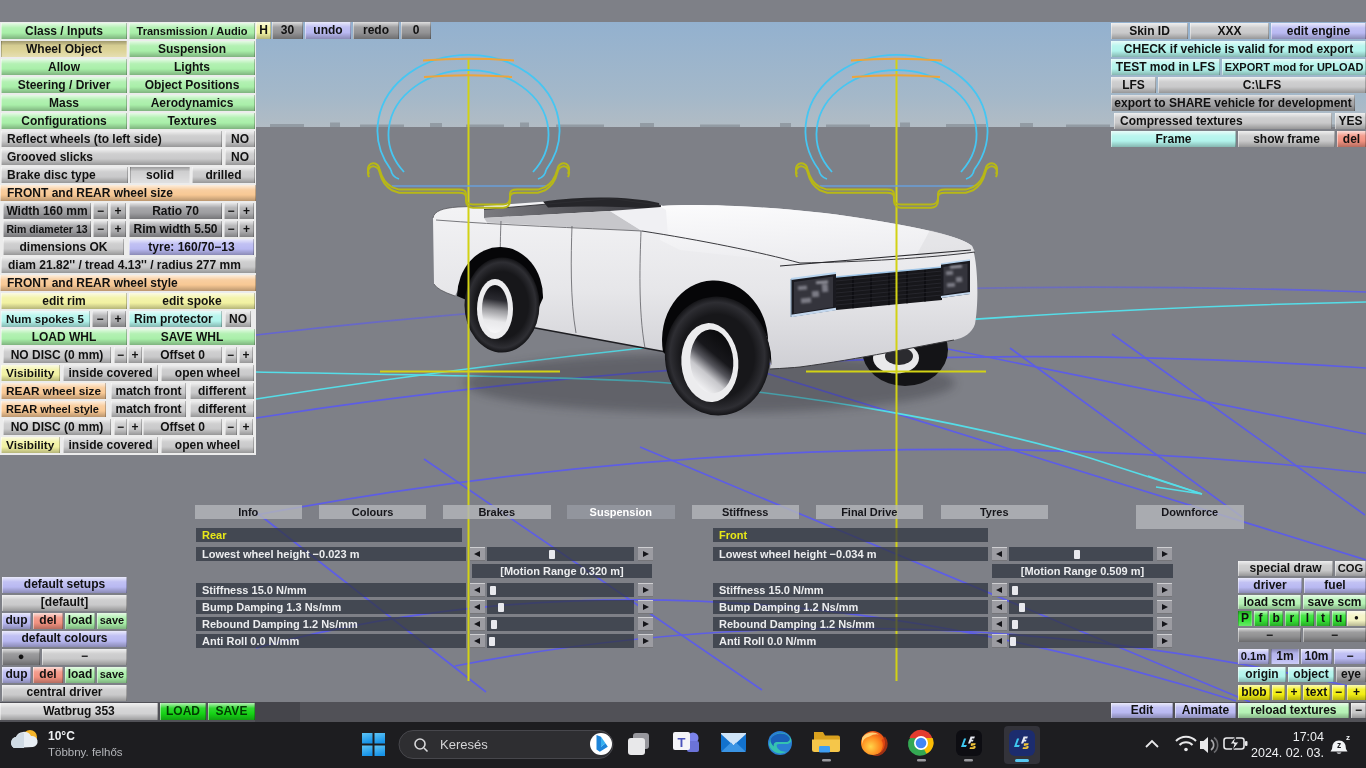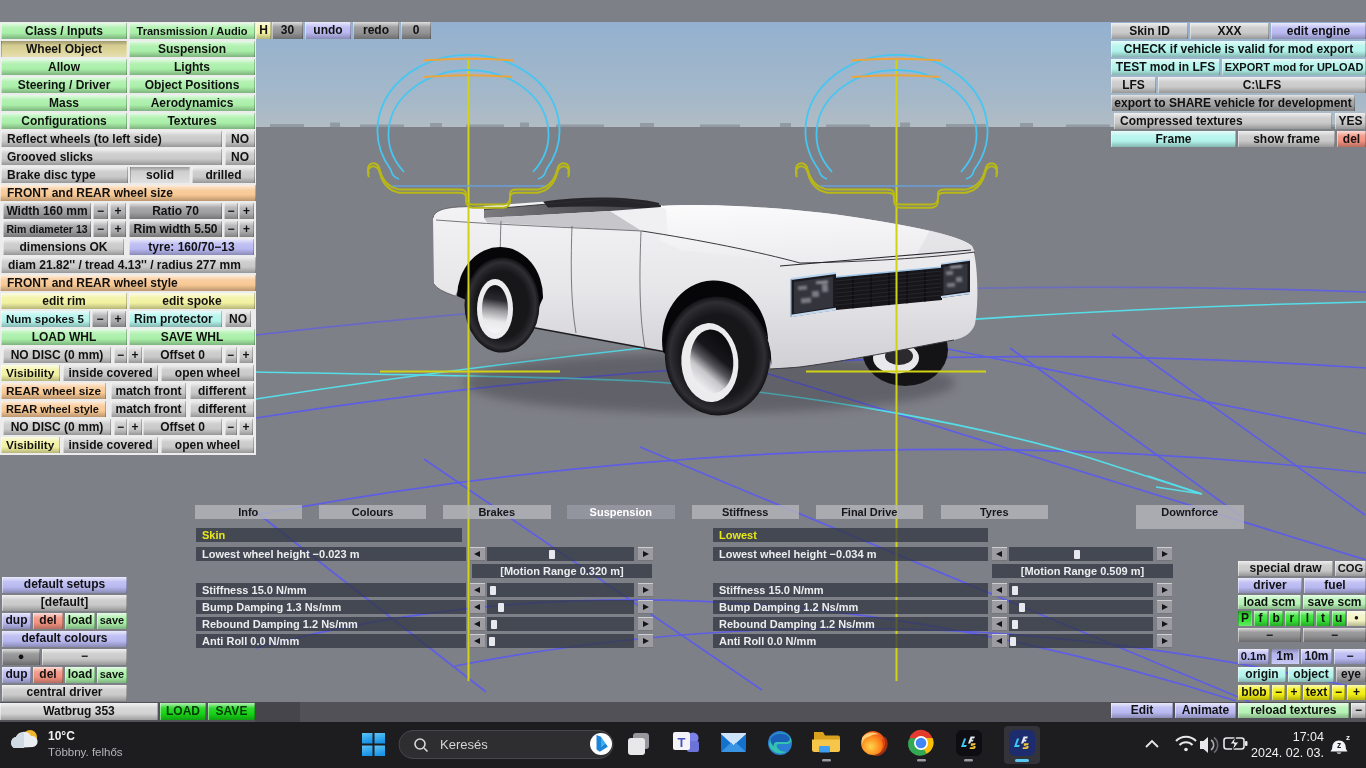--- a/index.html
+++ b/index.html
@@ -377,21 +377,21 @@
 <div style="position:absolute;left:1238px;top:702.5px;width:111px;height:15.5px;background:linear-gradient(180deg, rgba(255,255,255,.7), rgba(255,255,255,.12) 30%, rgba(0,0,0,0) 62%, rgba(0,0,0,.25)),#b5f2b5;box-shadow:inset 1px 0 0 rgba(255,255,255,.45), inset -1px 0 0 rgba(0,0,0,.22);color:#111;font-size:12.0px;font-weight:700;line-height:15.5px;text-align:center;white-space:nowrap;overflow:hidden;">reload textures</div>
 <div style="position:absolute;left:1351px;top:702.5px;width:15px;height:15.5px;background:linear-gradient(180deg, rgba(255,255,255,.7), rgba(255,255,255,.12) 30%, rgba(0,0,0,0) 62%, rgba(0,0,0,.25)),#c9c9ca;box-shadow:inset 1px 0 0 rgba(255,255,255,.45), inset -1px 0 0 rgba(0,0,0,.22);color:#111;font-size:12.0px;font-weight:700;line-height:15.5px;text-align:center;white-space:nowrap;overflow:hidden;">−</div>
 <div style="position:absolute;left:194.5px;top:505px;width:107.5px;height:14px;background:rgba(178,180,186,.82);color:#15151a;font-weight:700;font-size:11px;line-height:14px;text-align:center;">Info</div>
 <div style="position:absolute;left:318.8px;top:505px;width:107.5px;height:14px;background:rgba(178,180,186,.82);color:#15151a;font-weight:700;font-size:11px;line-height:14px;text-align:center;">Colours</div>
 <div style="position:absolute;left:443px;top:505px;width:107.5px;height:14px;background:rgba(178,180,186,.82);color:#15151a;font-weight:700;font-size:11px;line-height:14px;text-align:center;">Brakes</div>
 <div style="position:absolute;left:567px;top:505px;width:107.5px;height:14px;background:rgba(148,150,158,.95);color:#fff;font-weight:700;font-size:11px;line-height:14px;text-align:center;">Suspension</div>
 <div style="position:absolute;left:691.5px;top:505px;width:107.5px;height:14px;background:rgba(178,180,186,.82);color:#15151a;font-weight:700;font-size:11px;line-height:14px;text-align:center;">Stiffness</div>
 <div style="position:absolute;left:815.5px;top:505px;width:107.5px;height:14px;background:rgba(178,180,186,.82);color:#15151a;font-weight:700;font-size:11px;line-height:14px;text-align:center;">Final Drive</div>
 <div style="position:absolute;left:940.5px;top:505px;width:107.5px;height:14px;background:rgba(178,180,186,.82);color:#15151a;font-weight:700;font-size:11px;line-height:14px;text-align:center;">Tyres</div>
 <div style="position:absolute;left:1088px;top:505px;width:107.5px;height:24px;background:rgba(178,180,186,.82);color:#15151a;font-weight:700;font-size:11px;line-height:14px;text-align:center;margin-left:48px;">Downforce</div>
-<div style="position:absolute;left:196px;top:528px;width:266px;height:14px;background:rgba(48,53,64,.75);color:#e8e818;font-weight:700;font-size:11px;line-height:14px;text-align:left;padding-left:6px;white-space:nowrap;box-sizing:border-box;">Skin</div>
+<div style="position:absolute;left:196px;top:528px;width:266px;height:14px;background:rgba(48,53,64,.75);color:#e8e818;font-weight:700;font-size:11px;line-height:14px;text-align:left;padding-left:6px;white-space:nowrap;box-sizing:border-box;">Rear</div>
 <div style="position:absolute;left:196px;top:547px;width:270px;height:14px;background:rgba(48,53,64,.75);color:#ecedef;font-weight:700;font-size:11px;line-height:14px;text-align:left;padding-left:6px;white-space:nowrap;box-sizing:border-box;">Lowest wheel height −0.023 m</div>
 <div style="position:absolute;left:470px;top:547px;width:15px;height:14px;background:#9c9ca2;box-shadow:inset 0 1px 0 rgba(255,255,255,.5), inset 0 -1px 0 rgba(0,0,0,.25);">
       <div style="position:absolute;left:4px;top:3.5px;width:0;height:0;border-right:6px solid #15151a;border-top:3.5px solid transparent;border-bottom:3.5px solid transparent;"></div>
     </div>
     <div style="position:absolute;left:487px;top:547px;width:147px;height:14px;background:rgba(48,53,64,.75);"></div>
     <div style="position:absolute;left:549px;top:549.5px;width:6px;height:9px;background:#e8e9ee;border-radius:1px;"></div>
     <div style="position:absolute;left:638px;top:547px;width:15px;height:14px;background:#9c9ca2;box-shadow:inset 0 1px 0 rgba(255,255,255,.5), inset 0 -1px 0 rgba(0,0,0,.25);">
       <div style="position:absolute;left:5px;top:3.5px;width:0;height:0;border-left:6px solid #15151a;border-top:3.5px solid transparent;border-bottom:3.5px solid transparent;"></div>
     </div>
 <div style="position:absolute;left:472px;top:564px;width:180px;height:14px;background:rgba(48,53,64,.75);color:#ecedef;font-weight:700;font-size:11px;line-height:14px;text-align:center;padding-left:0px;white-space:nowrap;box-sizing:border-box;">[Motion Range 0.320 m]</div>
@@ -424,21 +424,21 @@
     </div>
 <div style="position:absolute;left:196px;top:634px;width:270px;height:14px;background:rgba(48,53,64,.75);color:#ecedef;font-weight:700;font-size:11px;line-height:14px;text-align:left;padding-left:6px;white-space:nowrap;box-sizing:border-box;">Anti Roll 0.0 N/mm</div>
 <div style="position:absolute;left:470px;top:634px;width:15px;height:14px;background:#9c9ca2;box-shadow:inset 0 1px 0 rgba(255,255,255,.5), inset 0 -1px 0 rgba(0,0,0,.25);">
       <div style="position:absolute;left:4px;top:3.5px;width:0;height:0;border-right:6px solid #15151a;border-top:3.5px solid transparent;border-bottom:3.5px solid transparent;"></div>
     </div>
     <div style="position:absolute;left:487px;top:634px;width:147px;height:14px;background:rgba(48,53,64,.75);"></div>
     <div style="position:absolute;left:489px;top:636.5px;width:6px;height:9px;background:#e8e9ee;border-radius:1px;"></div>
     <div style="position:absolute;left:638px;top:634px;width:15px;height:14px;background:#9c9ca2;box-shadow:inset 0 1px 0 rgba(255,255,255,.5), inset 0 -1px 0 rgba(0,0,0,.25);">
       <div style="position:absolute;left:5px;top:3.5px;width:0;height:0;border-left:6px solid #15151a;border-top:3.5px solid transparent;border-bottom:3.5px solid transparent;"></div>
     </div>
-<div style="position:absolute;left:713px;top:528px;width:275px;height:14px;background:rgba(48,53,64,.75);color:#e8e818;font-weight:700;font-size:11px;line-height:14px;text-align:left;padding-left:6px;white-space:nowrap;box-sizing:border-box;">Lowest</div>
+<div style="position:absolute;left:713px;top:528px;width:275px;height:14px;background:rgba(48,53,64,.75);color:#e8e818;font-weight:700;font-size:11px;line-height:14px;text-align:left;padding-left:6px;white-space:nowrap;box-sizing:border-box;">Front</div>
 <div style="position:absolute;left:713px;top:547px;width:275px;height:14px;background:rgba(48,53,64,.75);color:#ecedef;font-weight:700;font-size:11px;line-height:14px;text-align:left;padding-left:6px;white-space:nowrap;box-sizing:border-box;">Lowest wheel height −0.034 m</div>
 <div style="position:absolute;left:992px;top:547px;width:15px;height:14px;background:#9c9ca2;box-shadow:inset 0 1px 0 rgba(255,255,255,.5), inset 0 -1px 0 rgba(0,0,0,.25);">
       <div style="position:absolute;left:4px;top:3.5px;width:0;height:0;border-right:6px solid #15151a;border-top:3.5px solid transparent;border-bottom:3.5px solid transparent;"></div>
     </div>
     <div style="position:absolute;left:1009px;top:547px;width:144px;height:14px;background:rgba(48,53,64,.75);"></div>
     <div style="position:absolute;left:1074px;top:549.5px;width:6px;height:9px;background:#e8e9ee;border-radius:1px;"></div>
     <div style="position:absolute;left:1157px;top:547px;width:15px;height:14px;background:#9c9ca2;box-shadow:inset 0 1px 0 rgba(255,255,255,.5), inset 0 -1px 0 rgba(0,0,0,.25);">
       <div style="position:absolute;left:5px;top:3.5px;width:0;height:0;border-left:6px solid #15151a;border-top:3.5px solid transparent;border-bottom:3.5px solid transparent;"></div>
     </div>
 <div style="position:absolute;left:992px;top:564px;width:181px;height:14px;background:rgba(48,53,64,.75);color:#ecedef;font-weight:700;font-size:11px;line-height:14px;text-align:center;padding-left:0px;white-space:nowrap;box-sizing:border-box;">[Motion Range 0.509 m]</div>

